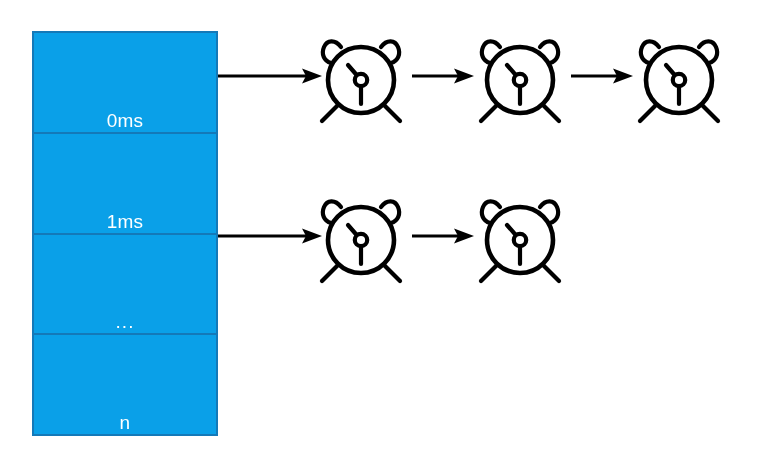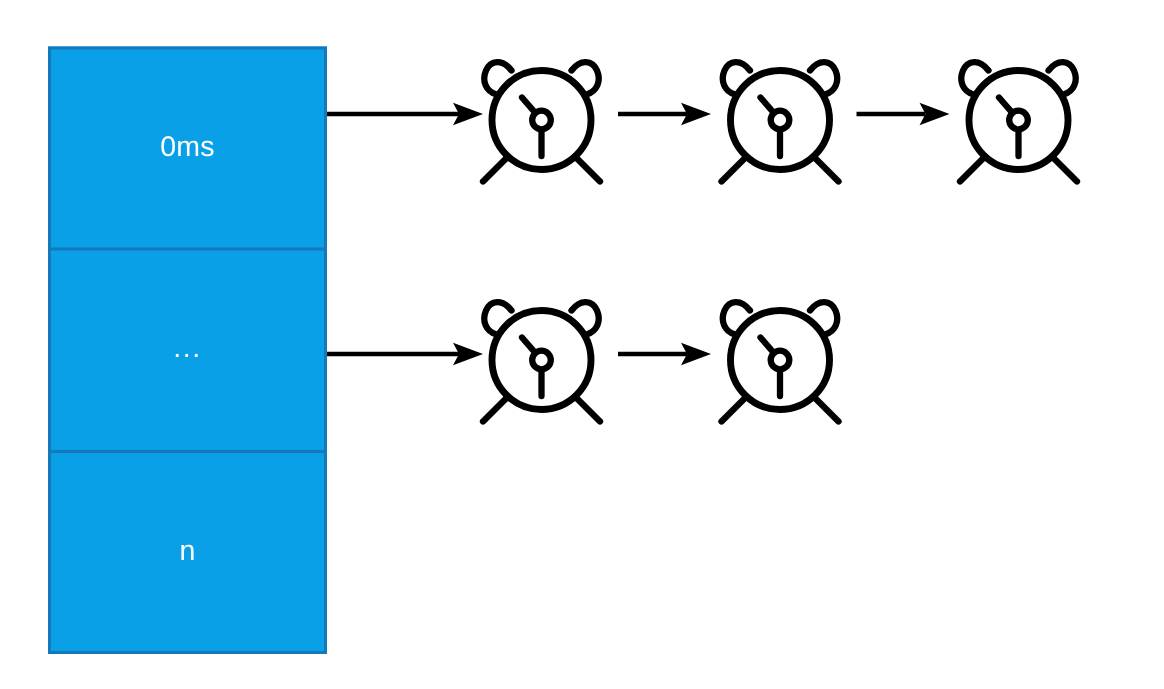--- a/index.html
+++ b/index.html
@@ -28,21 +28,21 @@
     height: 405px;
     background: #0aa0e8;
     border: 2px solid #1479b8;
     box-sizing: border-box;
     display: flex;
     flex-direction: column;
   }
   .timer-cell {
     flex: 1 1 0;
     display: flex;
-    align-items: center;
+    align-items: flex-end;
     justify-content: center;
     color: #ffffff;
     font-size: 19px;
     letter-spacing: 0.2px;
     border-bottom: 2px solid #1479b8;
     box-sizing: border-box;
     user-select: none;
   }
   .timer-cell:last-child {
     border-bottom: none;
@@ -69,20 +69,23 @@
 </style>
 </head>
 <body>
 
 <div id="canvas">
 
   <div class="timer-table">
     <div class="timer-cell">
       <span>0ms</span>
     </div>
+    <div class="timer-cell">
+      <span>1ms</span>
+    </div>
     <div class="timer-cell ellipsis">
       <span>...</span>
     </div>
     <div class="timer-cell">
       <span>n</span>
     </div>
   </div>
 
   <div class="arrow" style="left:218px; top:66px; width:105px;">
     <svg width="105" height="20" viewBox="0 0 105 20">

